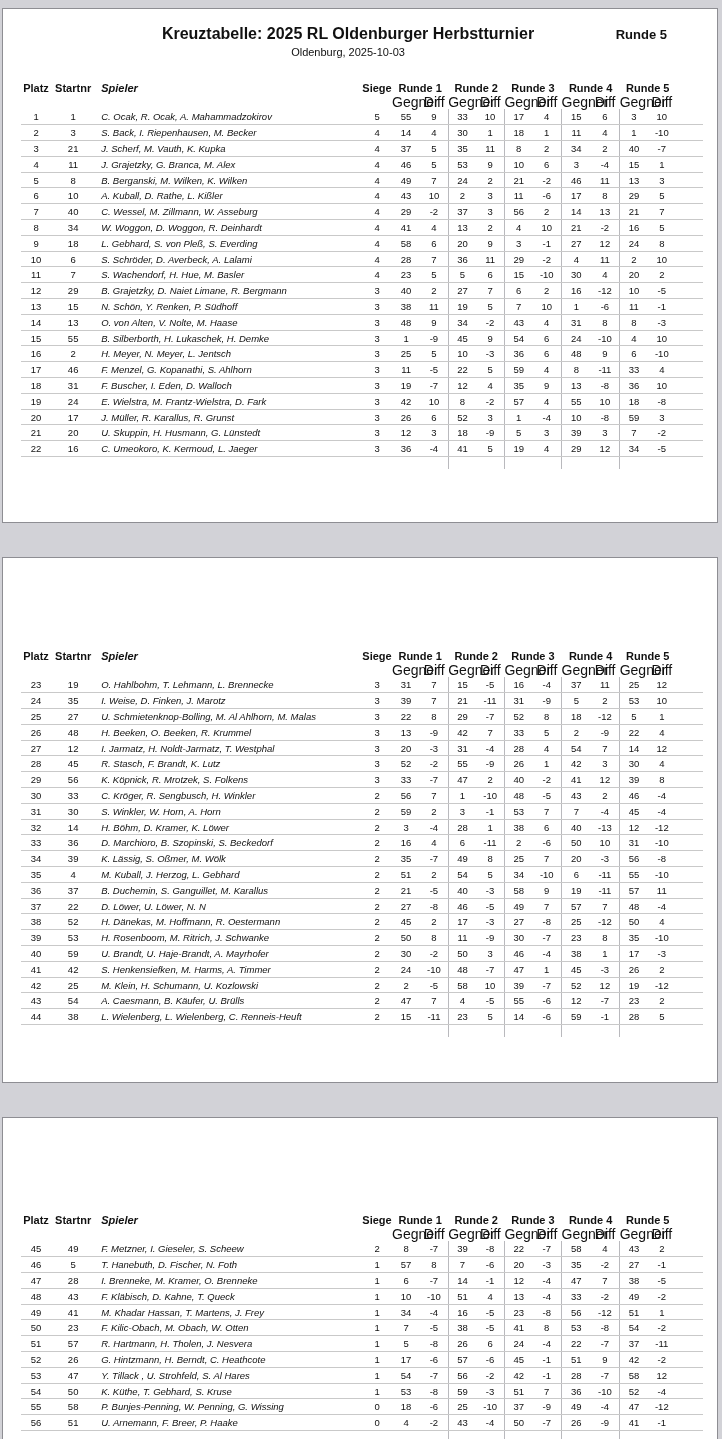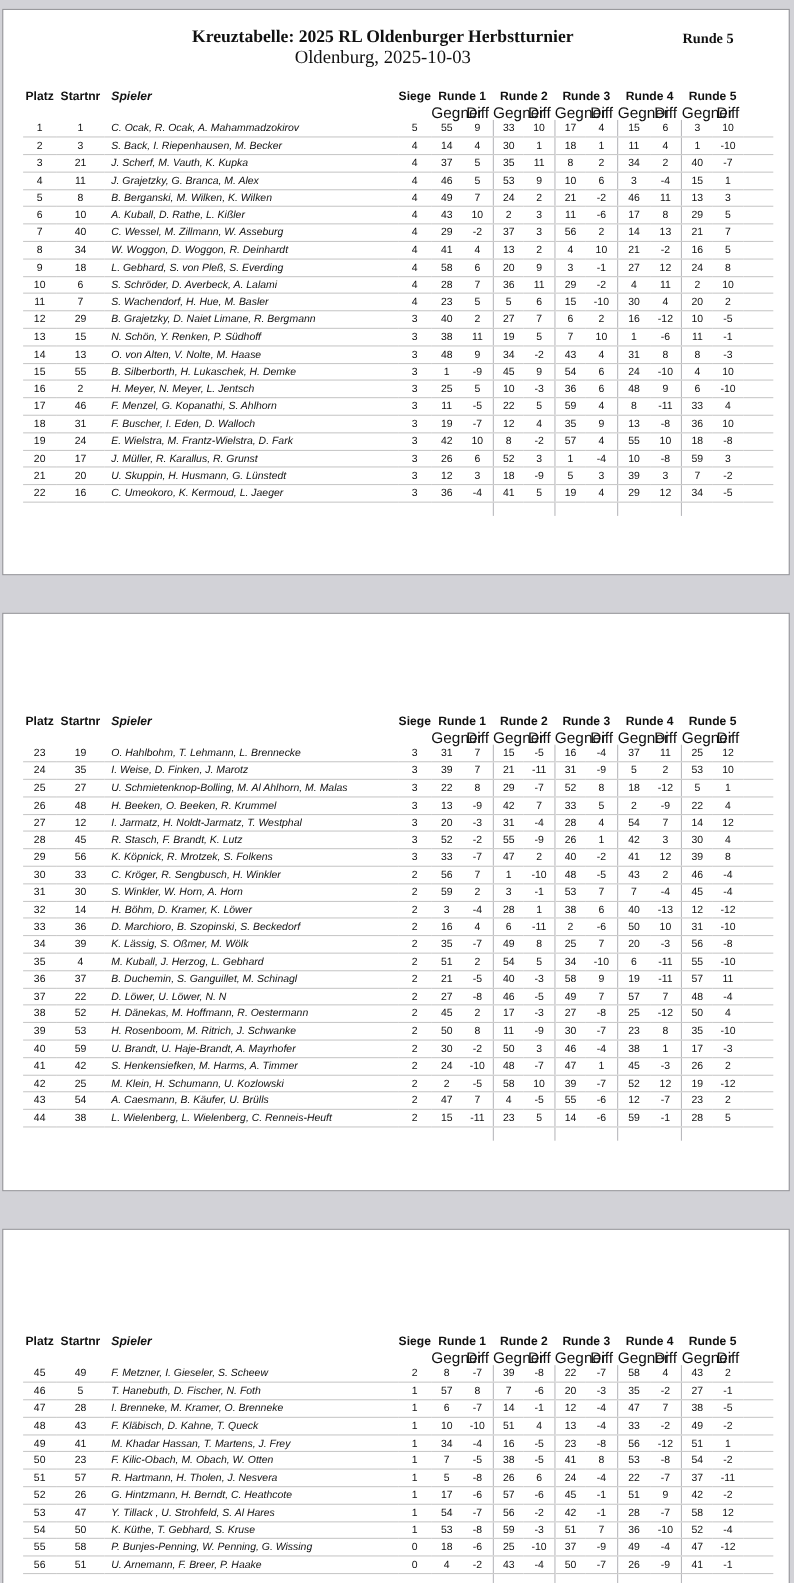--- a/index.html
+++ b/index.html
@@ -23,38 +23,37 @@
   }
   .page-1 { margin-top: 8px;  height: 515px; }
   .page-2 { margin-top: 34px; height: 526px; }
   .page-3 { margin-top: 34px; height: 420px; }
 
   
   .doc-header {
     position: relative;
     padding: 16px 44px 0 20px;
     text-align: center;
-    font-family: Liberation Serif, serif;
   }
   .doc-title {
     display: inline-block;
     margin: 0;
     font-size: 16px;
     font-weight: bold;
     line-height: 18px;
   }
   .round-label {
     position: absolute;
     top: 18px;
     right: 50px;
     font-size: 13px;
     font-weight: bold;
   }
   .doc-subtitle {
-    font-size: 17px;
+    font-size: 11px;
     line-height: 14px;
     margin-top: 2px;
   }
 
   
   .table-slot { margin-left: 18px; }
   .page-1 .table-slot { padding-top: 21px; }
   .page-2 .table-slot { padding-top: 90px; }
   .page-3 .table-slot { padding-top: 94px; }
 
@@ -802,21 +801,21 @@
               <td class="c">-10</td>
               <td class="c vl">6</td>
               <td class="c">-11</td>
               <td class="c vl">55</td>
               <td class="c">-10</td>
               <td></td>
             </tr>
             <tr class="data-row">
               <td class="c">36</td>
               <td class="c">37</td>
-              <td class="l cell-spieler">B. Duchemin, S. Ganguillet, M. Schinagl</td>
+              <td class="l cell-spieler">B. Duchemin, S. Ganguillet, M. Karallus</td>
               <td class="c">2</td>
               <td class="c">21</td>
               <td class="c">-5</td>
               <td class="c vl">40</td>
               <td class="c">-3</td>
               <td class="c vl">58</td>
               <td class="c">9</td>
               <td class="c vl">19</td>
               <td class="c">-11</td>
               <td class="c vl">57</td>

